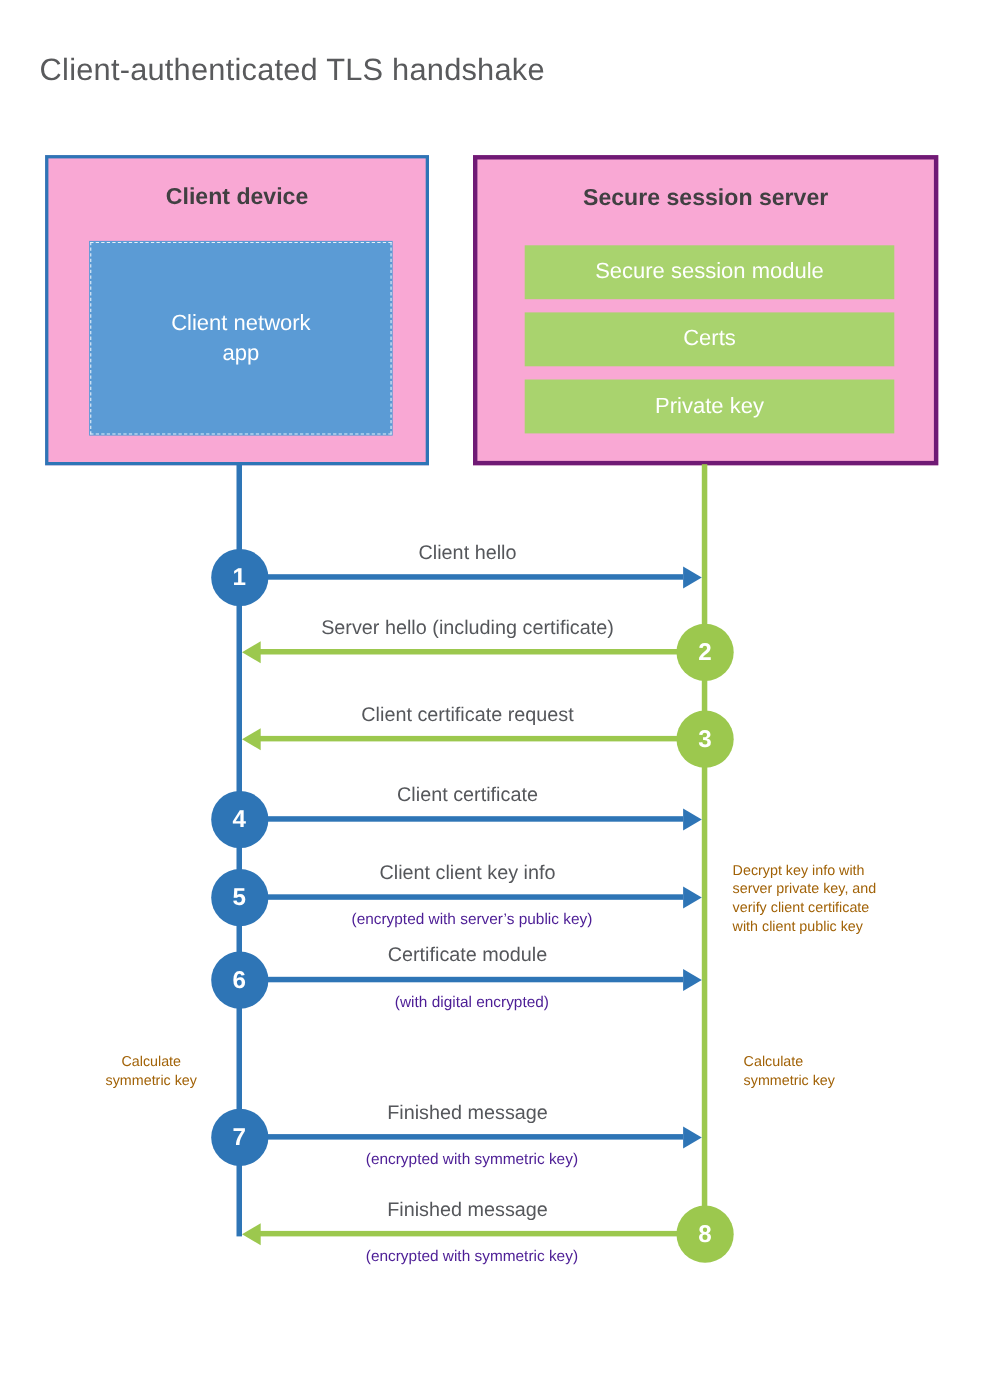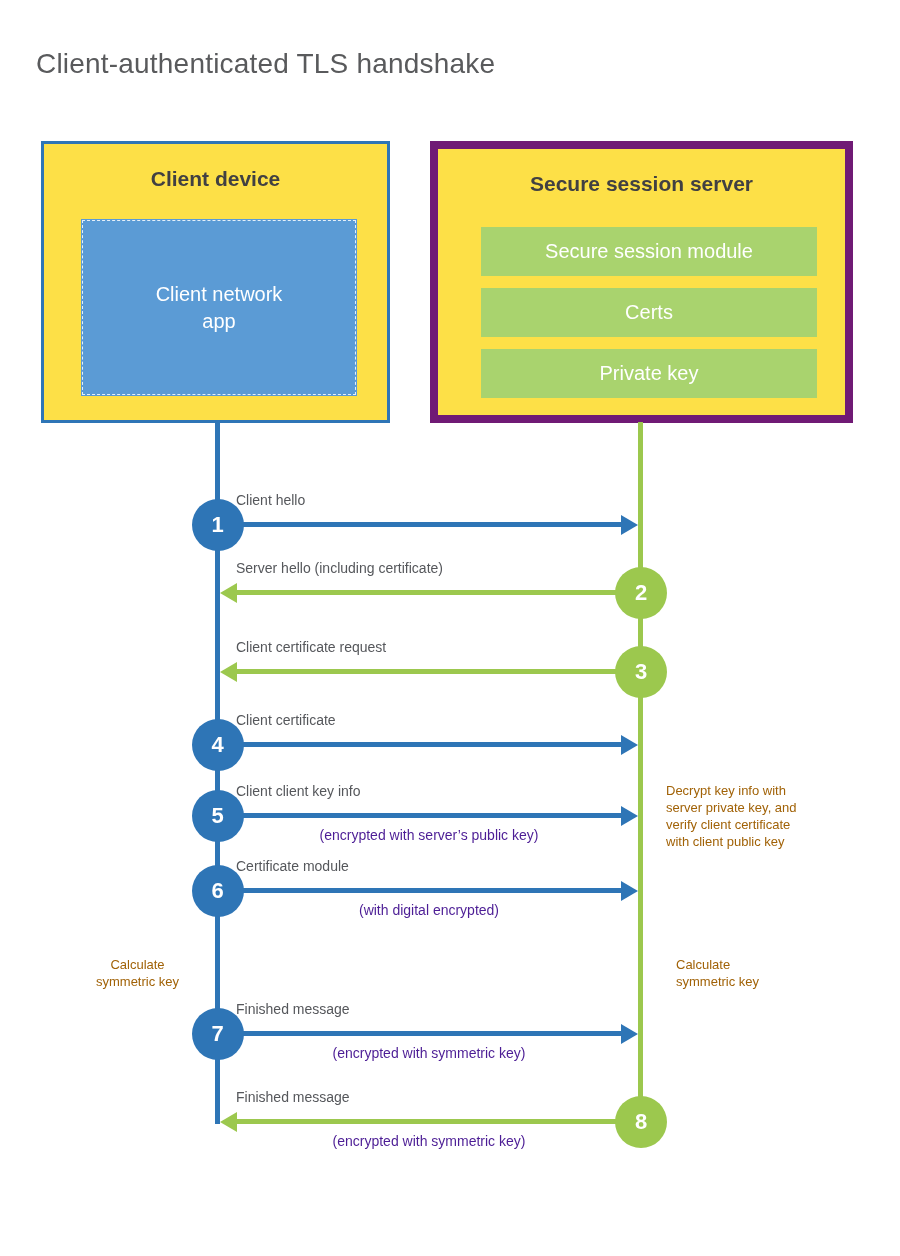--- a/index.html
+++ b/index.html
@@ -5,23 +5,23 @@
   html,body { margin:0; padding:0; background:#ffffff; }
   #canvas {
     position:relative; width:900px; height:1256px; background:#ffffff;
     font-family:"Liberation Sans","DejaVu Sans",sans-serif; overflow:hidden;margin-top:18px;
   }
   .page-title {
     position:absolute; left:36px; top:30px; font-size:28px; font-weight:300;
     color:#595a5c; letter-spacing:0.2px;
   }
   
-  .actor-box { position:absolute; top:123px; height:282px; background:#fde047; box-sizing:border-box; }
+  .actor-box { position:absolute; top:123px; height:282px; background:#f9a8d4; box-sizing:border-box; }
   .client-box { left:41px;  width:349px; border:3px solid #2e75b6; }
-  .server-box { left:430px; width:423px; border:8px solid #701a75; }
+  .server-box { left:430px; width:423px; border:4px solid #701a75; }
   .actor-title { margin-top:23px; text-align:center; font-size:21px; font-weight:bold; color:#414042; }
   .client-app {
     position:absolute; left:37px; top:75px; width:276px; height:177px;
     background:#5b9bd5; outline:1px dashed rgba(255,255,255,0.85); outline-offset:-2px;
     display:flex; align-items:center; justify-content:center; text-align:center;
     color:#ffffff; font-size:20px; line-height:27px; white-space:pre-line;
   }
   .server-bar {
     position:absolute; left:43px; width:336px; height:49px; background:#a9d36e;
     display:flex; align-items:center; justify-content:center;
@@ -33,22 +33,22 @@
   .lifeline.server { left:638px; background:#9cc84e; }
   
   .msg-row { position:absolute; left:0; top:0; width:0; height:0; }
   .arrow-line { position:absolute; }
   .arrow-head { position:absolute; width:0; height:0; }
   .step-circle {
     position:absolute; width:52px; height:52px; border-radius:50%;
     color:#ffffff; font-size:22px; font-weight:bold; line-height:52px; text-align:center;
   }
   .msg-label {
-    position:absolute; left:236px; width:418px; text-align:left;
-    font-size:14px; color:#55575b;
+    position:absolute; left:216px; width:418px; text-align:center;
+    font-size:18px; color:#55575b;
   }
   .msg-sublabel {
     position:absolute; left:220px; width:418px; text-align:center;
     font-size:14px; color:#4c1d95;
   }
   
   .side-note {
     position:absolute; font-size:13px; line-height:17px; color:#a16207; white-space:pre-line;
   }
   .note-decrypt { left:666px; top:764px; width:170px; text-align:left; }

